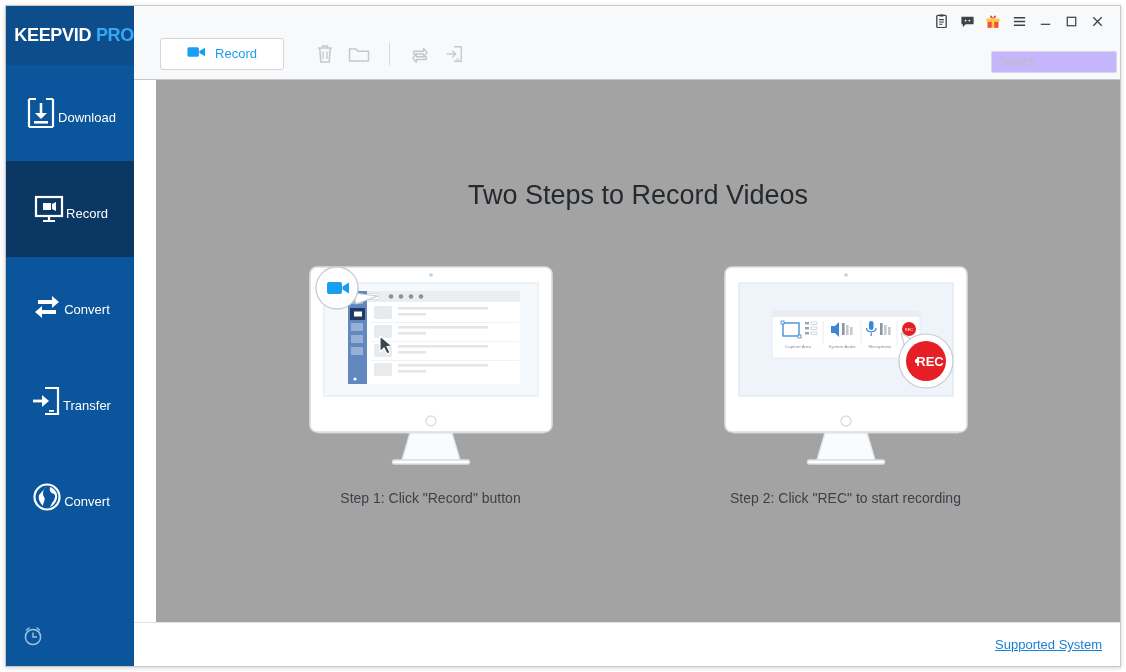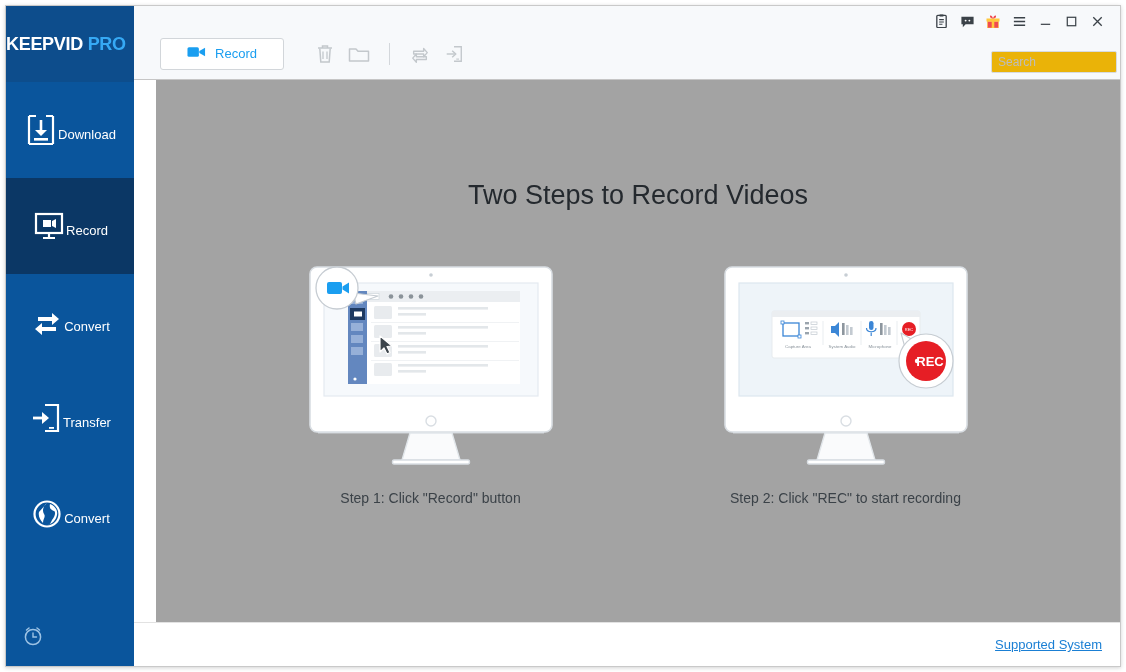--- a/index.html
+++ b/index.html
@@ -29,24 +29,24 @@
   
   .sidebar {
     position: absolute;
     left: 0;
     top: 0;
     width: 128px;
     height: 660px;
     background: #0a559c;
   }
   .logo {
-    height: 76px;
-    display: flex;
-    align-items: center;
-    justify-content: flex-start;
+    height: 59px;
+    display: flex;
+    align-items: center;
+    justify-content: flex-end;
     background: #0d4d8c;
   }
   .logo-text {
     font-size: 18px;
     font-weight: bold;
     letter-spacing: -0.3px;
     font-family: "Liberation Sans", sans-serif;
   }
   .logo-text .kv { color: #ffffff; }
   .logo-text .pro { color: #36a9f4; }
@@ -154,21 +154,21 @@
   }
   .search-wrap {
     margin-left: auto;
     margin-right: 3px;
   }
   .search-input {
     width: 126px;
     height: 22px;
     border: 1px solid #d7dbdf;
     border-radius: 2px;
-    background: #eab308;
+    background: #c4b5fd;
     font-size: 12px;
     color: #555;
     padding: 0 6px;
     box-sizing: border-box;
     outline: none;
     font-family: "Liberation Sans", sans-serif;
     margin-top: 16px;
   }
   .search-input::placeholder { color: #bdbdbd; }
 

